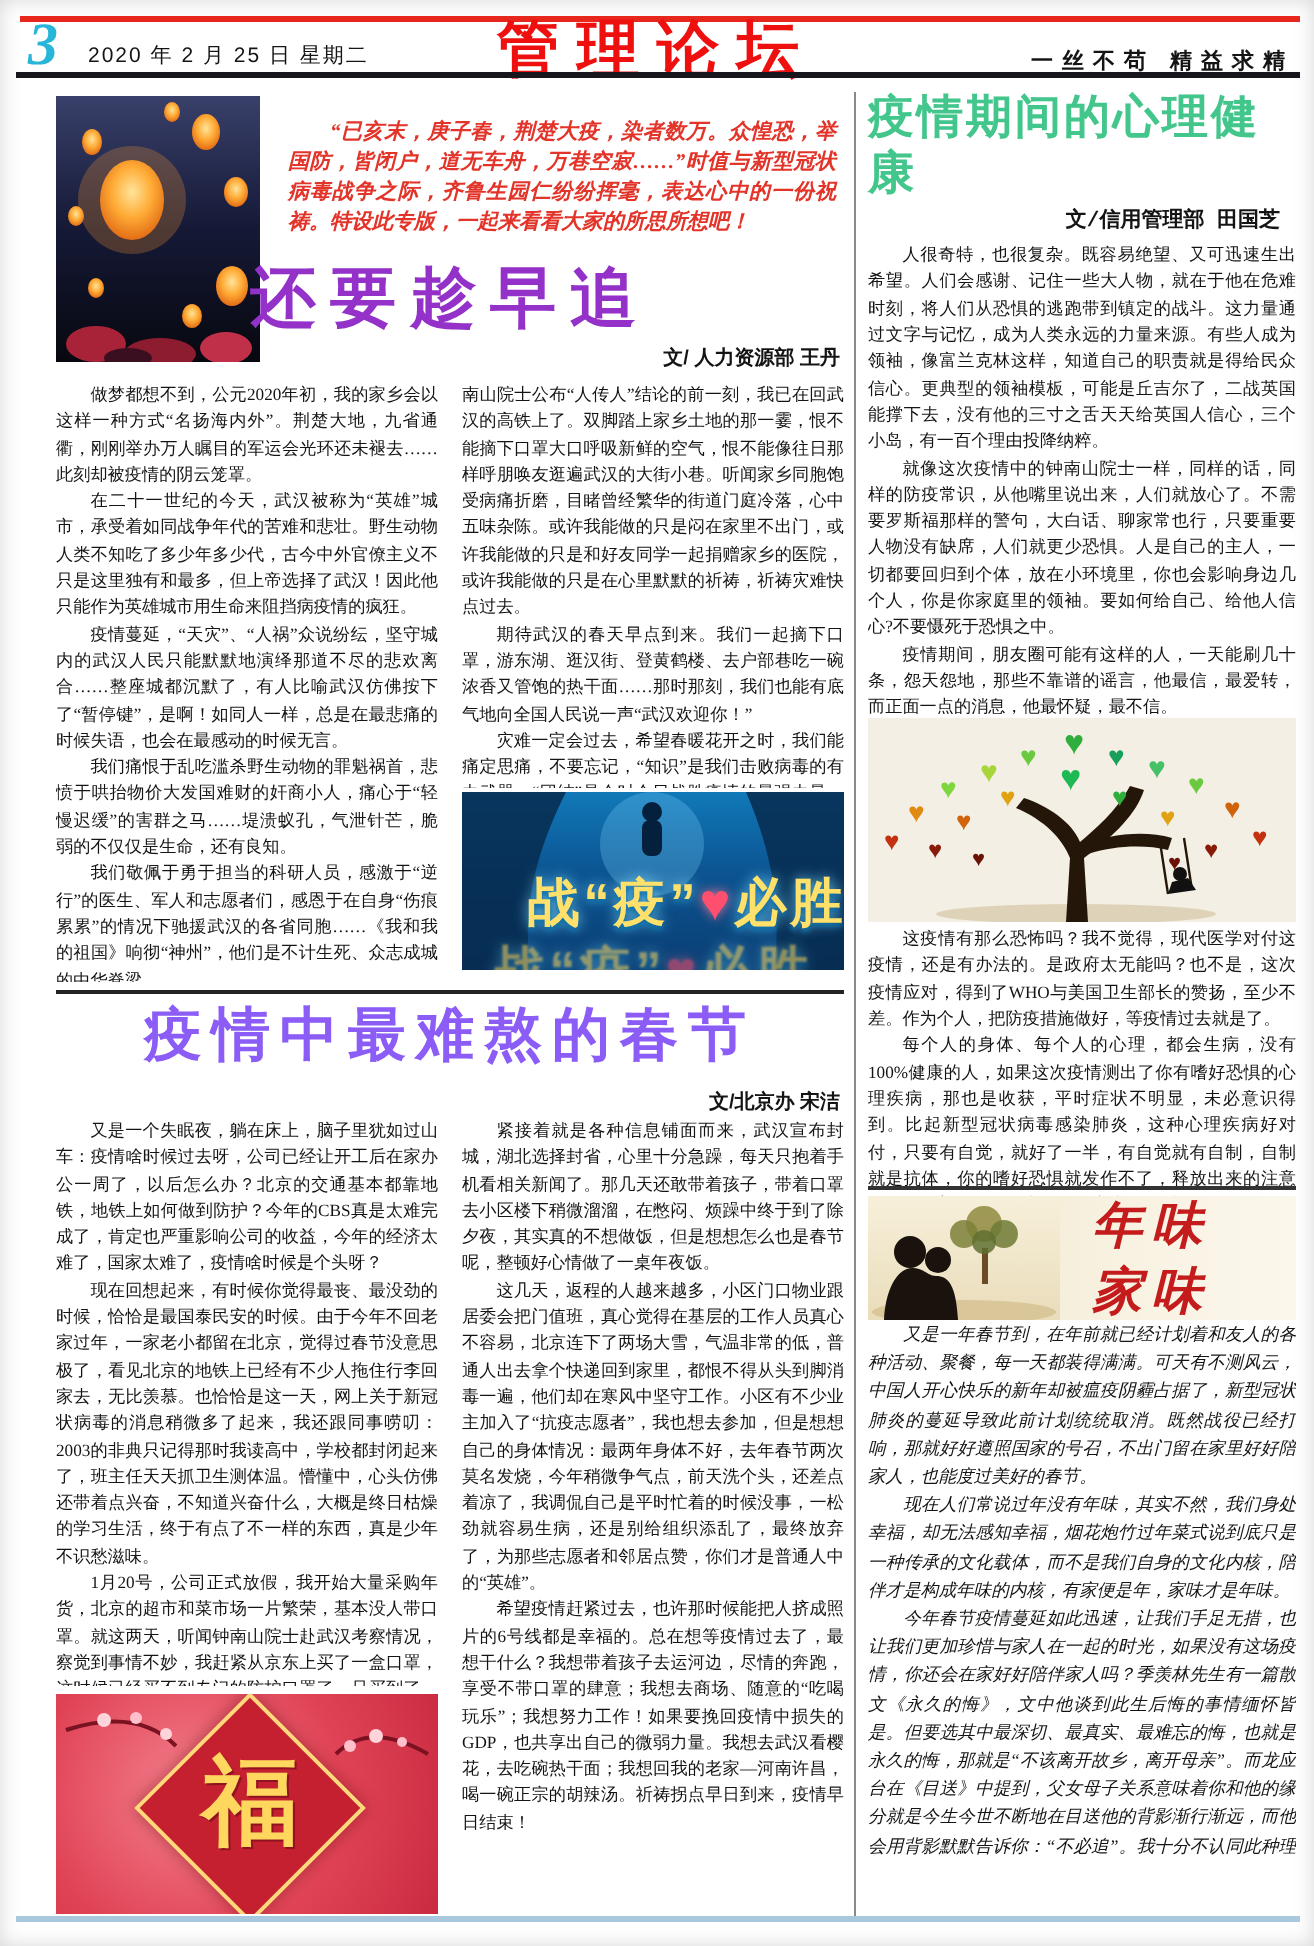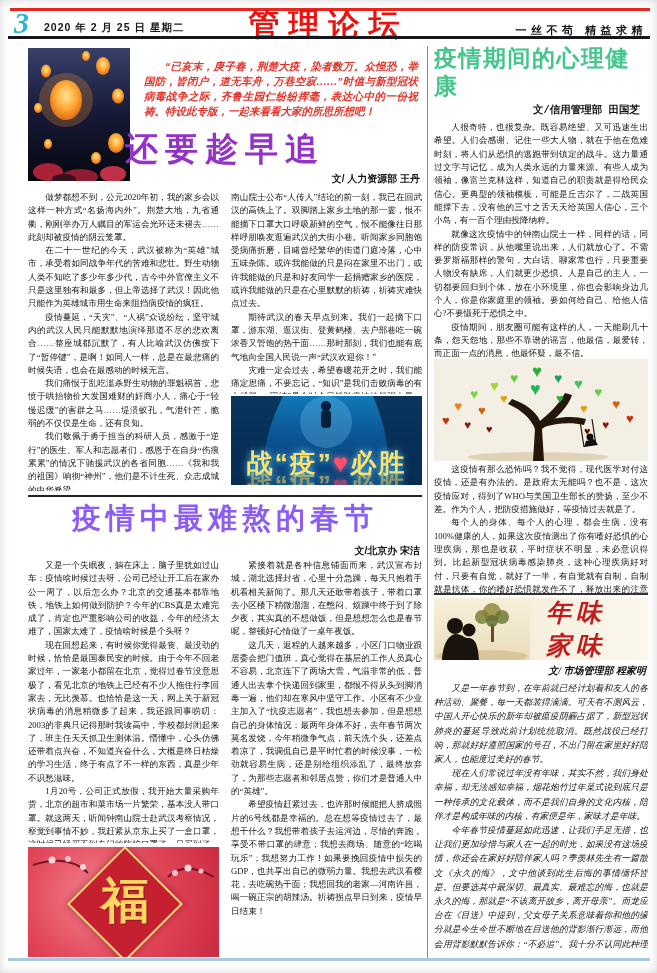--- a/index.html
+++ b/index.html
@@ -3,21 +3,21 @@
 <meta charset="utf-8">
 <style>
   html,body{margin:0;padding:0;background:#e9e9e9;}
   .page{position:relative;width:657px;height:973px;margin:0 auto;background:#ffffff;
         overflow:hidden;font-family:"Liberation Serif","DejaVu Serif",serif;color:#141414;
         box-shadow:inset 0 0 10px rgba(110,110,110,.28);}
   
   .rule-top{position:absolute;left:10px;right:7px;top:8px;height:3px;background:#e8271c;}
   .hdr-num{position:absolute;left:14px;top:8px;font-size:30px;font-style:italic;font-weight:bold;
            color:#27b6d8;line-height:1;}
-  .hdr-date{position:absolute;left:44px;top:21px;font-size:10.5px;font-weight:bold;letter-spacing:1px;
+  .hdr-date{position:absolute;left:44px;top:21px;font-size:10.5px;font-weight:normal;letter-spacing:1px;
             font-family:"Liberation Sans",sans-serif;}
   .hdr-title{position:absolute;left:0;right:0;top:4px;text-align:center;font-size:31px;font-weight:900;
              color:#ee0f0f;letter-spacing:9px;}
   .hdr-motto{position:absolute;right:10px;top:23px;font-size:11px;font-weight:bold;letter-spacing:4.5px;
              font-family:"Liberation Sans",sans-serif;}
   .rule-hdr{position:absolute;left:8px;right:7px;top:36px;height:2.5px;background:#16161c;}
   .vdiv{position:absolute;left:427px;top:46px;height:912px;width:1px;background:#8a8a8a;}
   .rule-bottom{position:absolute;left:8px;right:7px;top:958px;height:2.5px;background:#a9c8de;}
   
   #main{position:absolute;left:28px;top:45px;width:394px;height:915px;}
@@ -40,21 +40,21 @@
   .h-a1c1{height:300px;}
   .h-a1c2{height:203px;}
   
   .victory{position:relative;width:191px;height:89px;margin-top:2px;overflow:hidden;
            background:linear-gradient(180deg,#1179b8 0%,#0c5492 45%,#0a3e73 100%);}
   .victory svg{position:absolute;left:0;top:0;}
   .v-line{position:absolute;left:0;width:100%;text-align:center;
           font-family:"Liberation Sans","DejaVu Sans",sans-serif;font-weight:900;
           font-size:26px;letter-spacing:2px;color:#ffe06a;
           text-shadow:0 2px 2px #0e6ea8,0 0 7px rgba(130,225,255,.9);}
-  .v-line1{top:50px;}
+  .v-line1{top:38px;padding-left:17px;}
   .v-line2{top:72px;opacity:.55;filter:blur(.4px);}
   .v-heart{color:#ff4f6e;text-shadow:0 0 6px rgba(255,120,150,.9);}
   
   .divider2{position:absolute;left:0;top:450px;width:394px;height:2px;background:#222;}
   .a2-title{position:absolute;left:0;width:100%;top:457px;text-align:center;margin:0;
             font-family:"Liberation Sans","DejaVu Sans",sans-serif;font-size:29px;font-weight:bold;
             color:#8b5cf6;letter-spacing:5px;line-height:1.15;}
   .a2-byline{position:absolute;right:2px;top:499px;}
   .cols-a2{top:514px;}
   .h-a2c1{height:284px;}
@@ -272,21 +272,20 @@
           <circle cx="58" cy="14" r="9" fill="#8f8a3f" opacity=".85"></circle>
           <circle cx="68" cy="19" r="7" fill="#6f7a35" opacity=".85"></circle>
           <circle cx="48" cy="19" r="7" fill="#7d8038" opacity=".85"></circle>
           <circle cx="58" cy="23" r="6" fill="#5f7030" opacity=".85"></circle>
           <circle cx="21" cy="28" r="8" fill="#1a120c"></circle>
           <circle cx="35" cy="32" r="6.5" fill="#1a120c"></circle>
           <path d="M8 62 C9 44 16 36 22 36 C28 36 30 40 34 40 C40 40 44 44 45 62 Z" fill="#1a120c"></path>
         </svg>
         <h2 class="fam-title">年味家味</h2>
       </div>
-      <div class="fam-byline">文/ 市场管理部  程家明</div>
       <div class="fam-body">
         <p>又是一年春节到，在年前就已经计划着和友人的各种活动、聚餐，每一天都装得满满。可天有不测风云，中国人开心快乐的新年却被瘟疫阴霾占据了，新型冠状肺炎的蔓延导致此前计划统统取消。既然战役已经打响，那就好好遵照国家的号召，不出门留在家里好好陪家人，也能度过美好的春节。</p>
         <p>现在人们常说过年没有年味，其实不然，我们身处幸福，却无法感知幸福，烟花炮竹过年菜式说到底只是一种传承的文化载体，而不是我们自身的文化内核，陪伴才是构成年味的内核，有家便是年，家味才是年味。</p>
         <p>今年春节疫情蔓延如此迅速，让我们手足无措，也让我们更加珍惜与家人在一起的时光，如果没有这场疫情，你还会在家好好陪伴家人吗？季羡林先生有一篇散文《永久的悔》，文中他谈到此生后悔的事情缅怀皆是。但要选其中最深切、最真实、最难忘的悔，也就是永久的悔，那就是“不该离开故乡，离开母亲”。而龙应台在《目送》中提到，父女母子关系意味着你和他的缘分就是今生今世不断地在目送他的背影渐行渐远，而他会用背影默默告诉你：“不必追”。我十分不认同此种理念，不能不必追，还要趁早追，用力追。</p>
 
       </div>
     </div>
   </div>
 </div>
 

